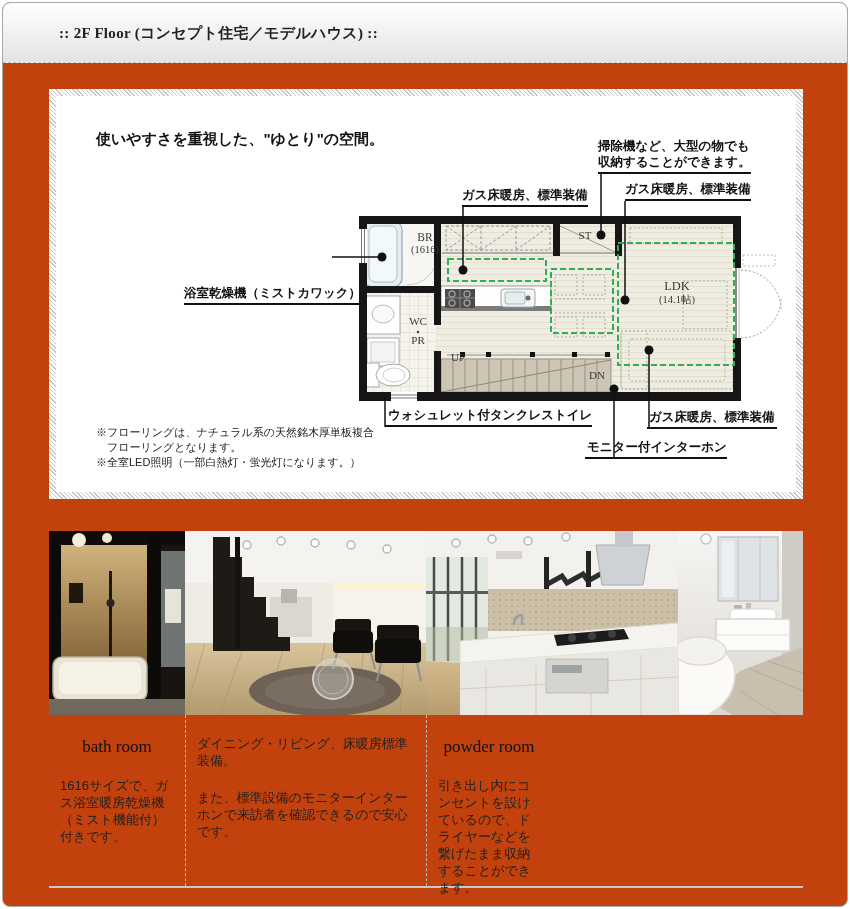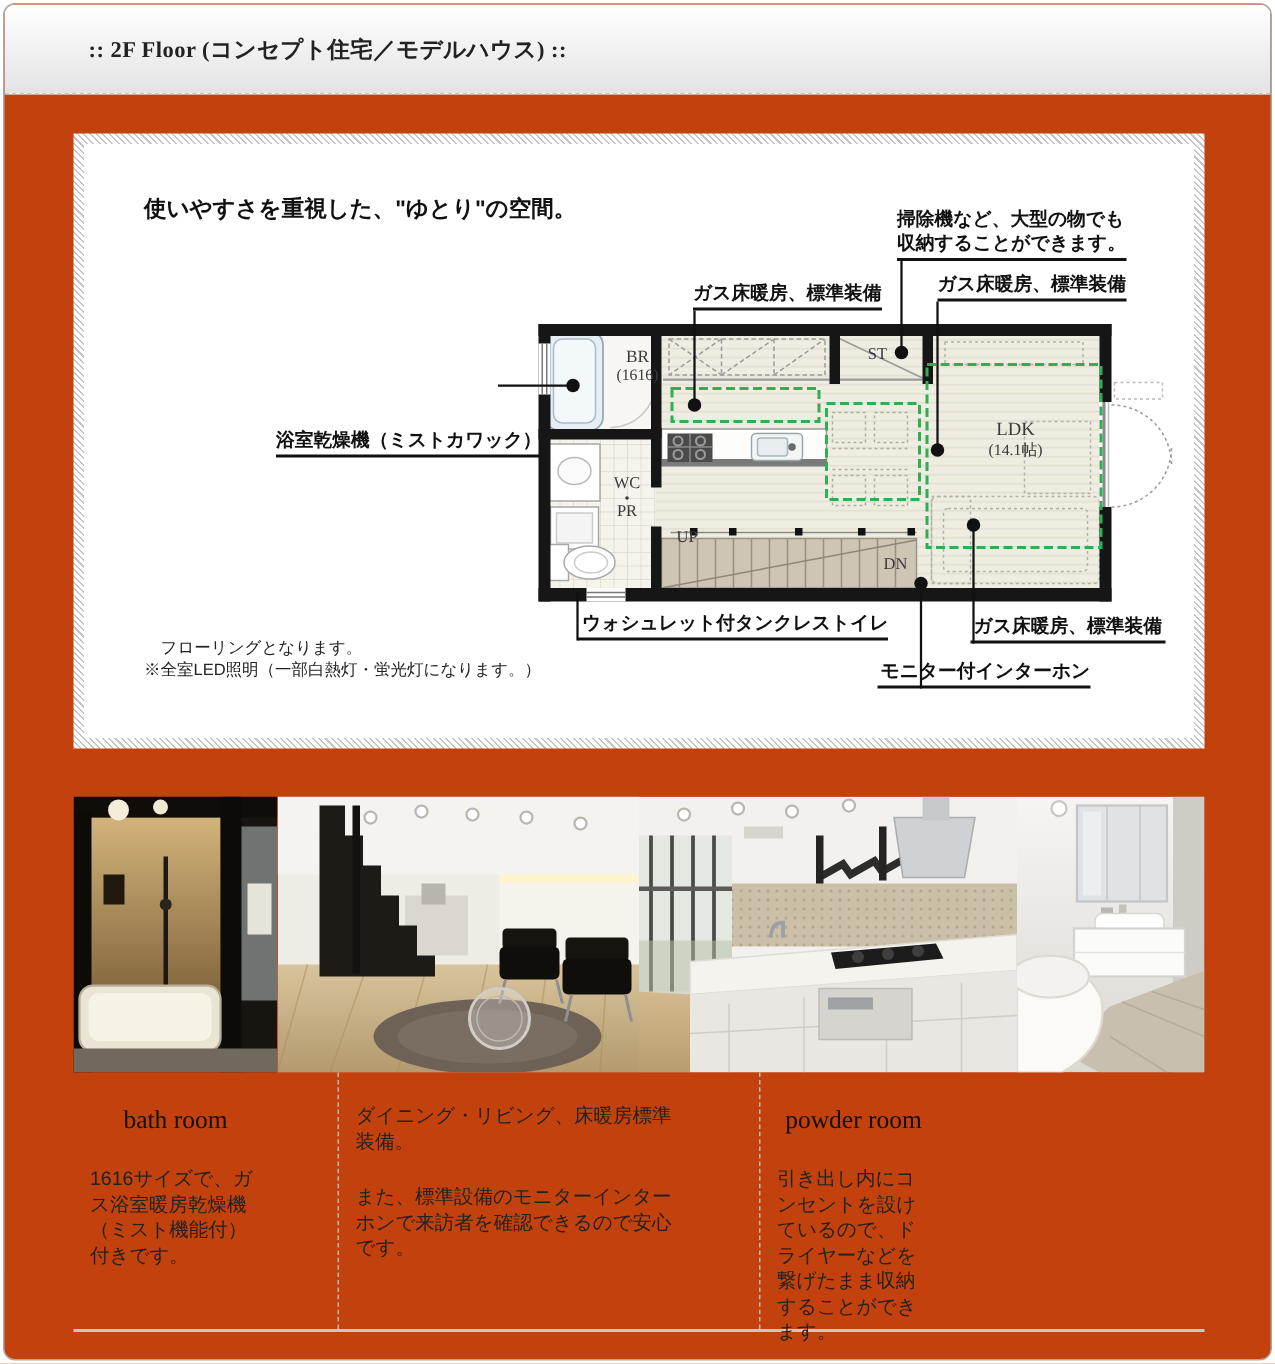--- a/index.html
+++ b/index.html
@@ -17,21 +17,21 @@
   .headline{position:absolute;left:47px;top:41px;font-weight:bold;font-size:15px;color:#111;white-space:nowrap;}
   .plabel{position:absolute;font-weight:bold;font-size:12.5px;color:#111;line-height:16px;
         white-space:nowrap;padding-bottom:2px;border-bottom:2px solid #111;}
   .notes{position:absolute;left:47px;top:336px;font-size:11px;line-height:15px;color:#222;}
   
   .photos{position:absolute;left:46px;top:528px;width:754px;height:184px;display:flex;}
   .photo{height:184px;overflow:hidden;}
   .photo svg{display:block;width:100%;height:100%;}
   
   .caps{position:absolute;left:46px;top:712px;width:754px;height:171px;display:flex;
-        border-bottom:2px solid #c8c8c8;box-sizing:content-box;gap:40px;}
+        border-bottom:2px solid #c8c8c8;box-sizing:content-box;}
   .cap-col{box-sizing:border-box;padding:0 11px;}
   .cap-col + .cap-col{border-left:1px dashed #b9b9b9;}
   .cap-title{font-family:"Liberation Serif",serif;font-size:17px;font-weight:normal;color:#111;
         text-align:center;margin:22px 0 0 0;}
   .cap-body{font-size:13px;line-height:17px;color:#222;margin:20px 0 0 0;}
   .cap-body.second{}
   .w1{width:136px}.w2{width:241px}.w3{width:252px}.w4{width:125px}
   text{font-family:"Liberation Serif",serif;}
 </style>
 </head>
@@ -235,20 +235,21 @@
       <span>収納することができます。</span>
     </div>
     <div class="plabel" style="left:413px;top:98px;">ガス床暖房、標準装備</div>
     <div class="plabel" style="left:576px;top:92px;">ガス床暖房、標準装備</div>
     <div class="plabel" style="left:135px;top:148px;margin-top:48px;">浴室乾燥機（ミストカワック）</div>
     <div class="plabel" style="left:336px;top:318px;min-width:181px;padding-left:3px;">ウォシュレット付タンクレストイレ</div>
     <div class="plabel" style="left:598px;top:320px;min-width:128px;padding-left:2px;">ガス床暖房、標準装備</div>
     <div class="plabel" style="left:536px;top:350px;min-width:132px;padding-left:2px;">モニター付インターホン</div>
 
     <div class="notes">
+      <div>※フローリングは、ナチュラル系の天然銘木厚単板複合</div>
       <div>　フローリングとなります。</div>
       <div>※全室LED照明（一部白熱灯・蛍光灯になります。）</div>
     </div>
   </div>
 
   <div class="photos">
     <div class="photo w1">
       <svg viewBox="0 0 136 184" preserveAspectRatio="none">
         <rect width="136" height="184" fill="#18140f"></rect>
         <rect x="10" y="14" width="88" height="126" fill="#c7a76f"></rect>

